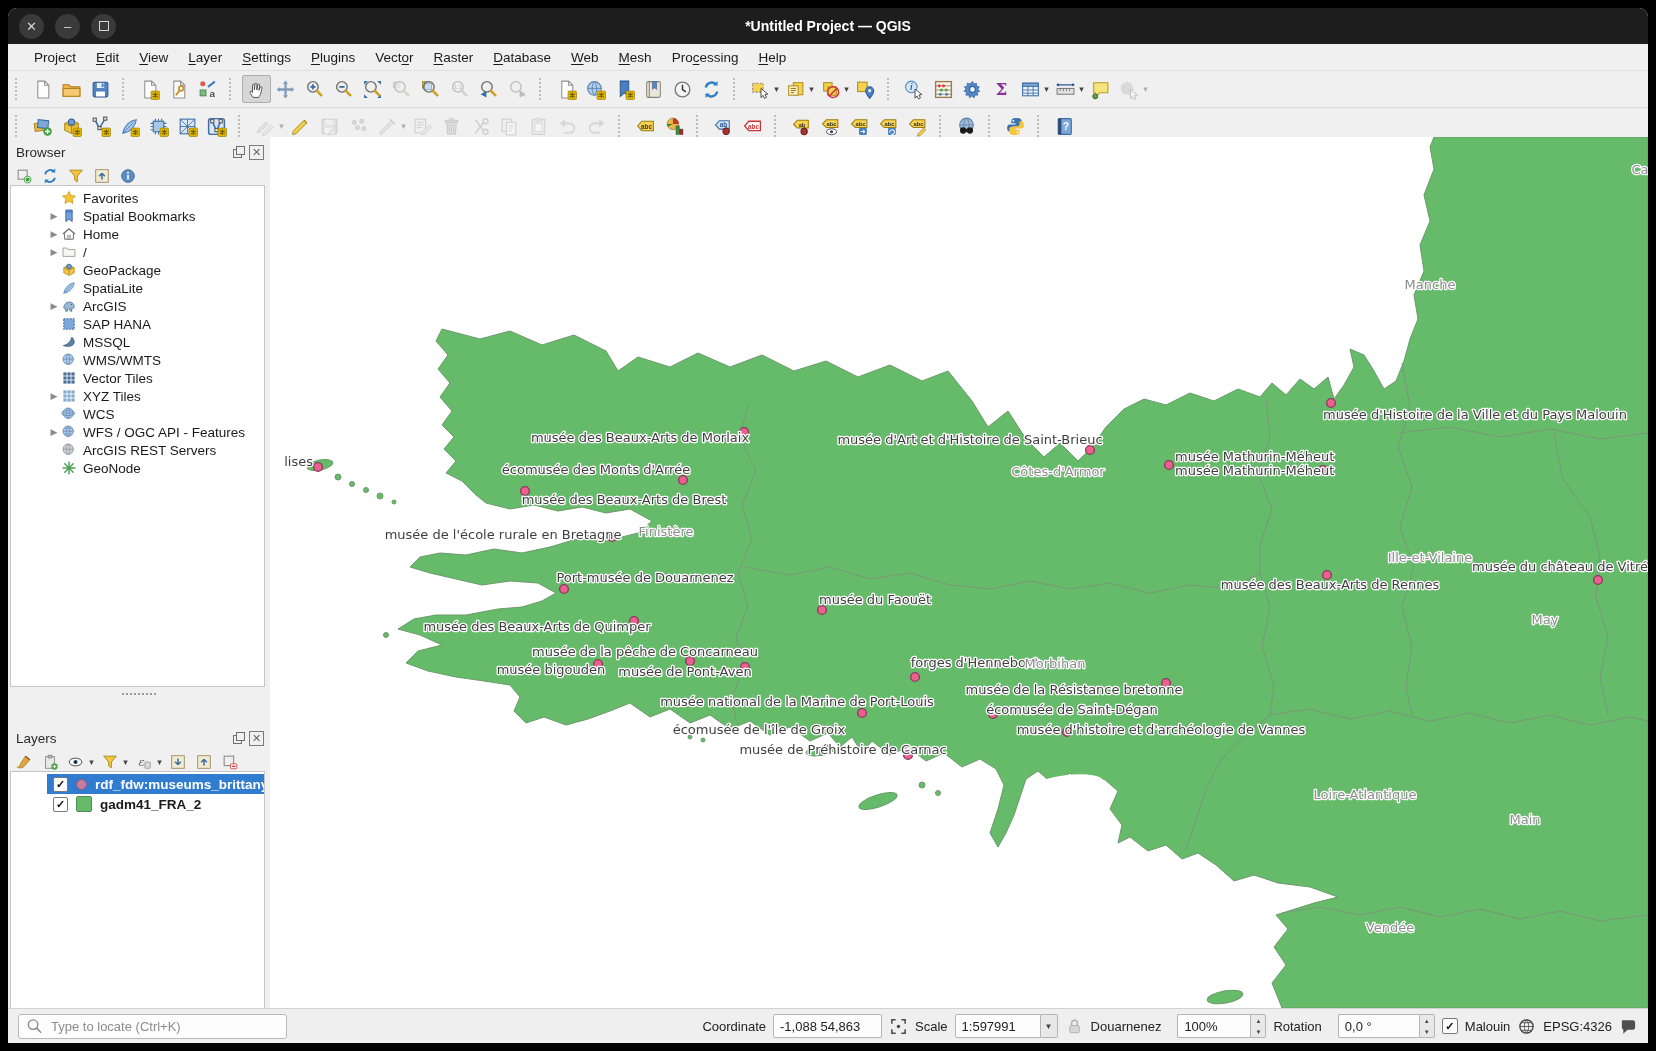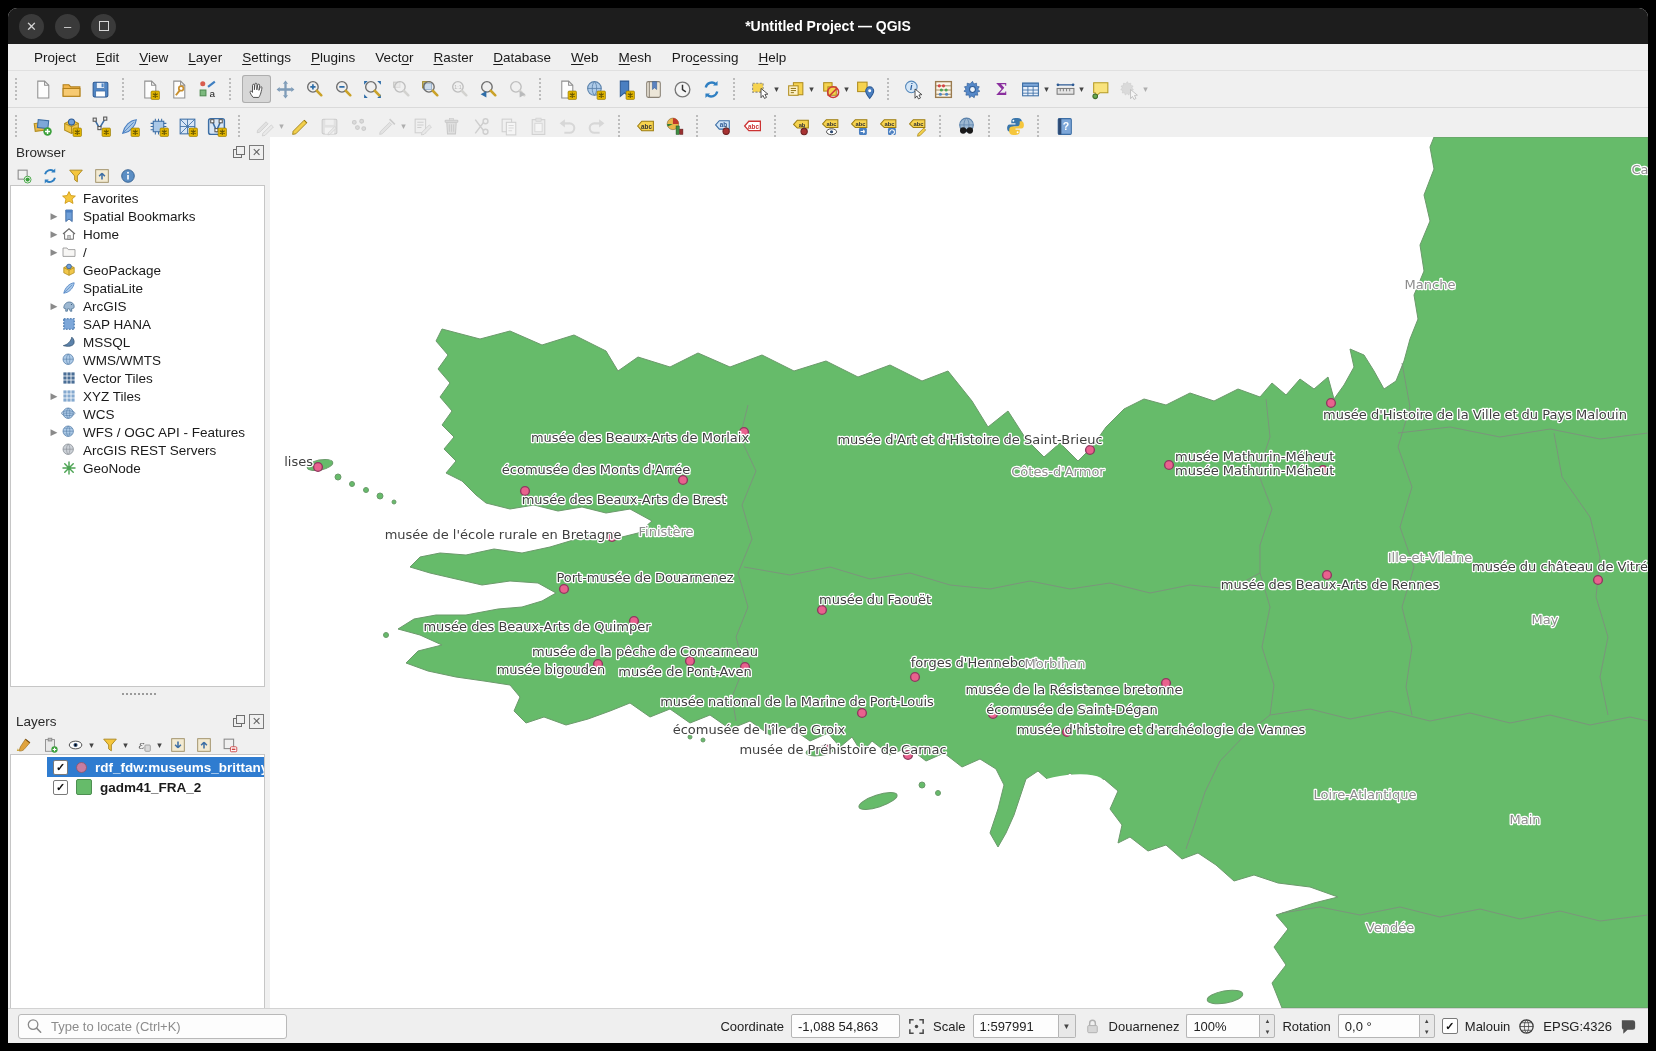--- a/index.html
+++ b/index.html
@@ -64,21 +64,21 @@
   #status{position:absolute;left:0;bottom:0;width:100%;height:35px;background:#efefef;border-top:1px solid #d2d2d2;
     display:flex;align-items:center;padding:0 10px;box-sizing:border-box;gap:7px;font-size:13px;color:#222;}
   #locate{width:255px;height:23px;background:#fdfdfd;border:1px solid #b9b9b9;border-radius:3px;display:flex;
     align-items:center;padding:0 6px;gap:5px;flex:none;}
   #locate input{border:none;outline:none;flex:1;font-size:13px;font-family:"Liberation Sans",sans-serif;background:transparent;color:#14532d;}
   #locate input::placeholder{color:#8c8c8c;}
   .sspacer{flex:1;}
   .sbox{background:#fdfdfd;border:1px solid #b5b5b5;border-radius:2px;height:22px;display:flex;align-items:center;
     padding:0 6px;white-space:nowrap;}
   .spin{display:flex;align-items:stretch;}
-  .spin .sbox{border-right:none;border-radius:2px 0 0 2px;}
+  .spin .sbox{border-right:none;border-radius:2px 0 0 2px;margin-left:9px;}
   .spincol{width:14px;display:flex;flex-direction:column;border:1px solid #b5b5b5;border-radius:0 2px 2px 0;background:#e8e8e8;}
   .spincol div{flex:1;font-size:6px;display:flex;align-items:center;justify-content:center;color:#444;}
   .combo-arrow{width:16px;height:22px;border:1px solid #b5b5b5;border-left:none;background:#e8e8e8;display:flex;
     align-items:center;justify-content:center;font-size:8px;color:#444;border-radius:0 2px 2px 0;}
   .sico{width:19px;height:19px;flex:none;}
   .sico svg{width:19px;height:19px;display:block;}
   .schk{width:14px;height:14px;background:#fff;border:1px solid #7a7a7a;border-radius:2px;display:flex;
     align-items:center;justify-content:center;font-size:11px;color:#111;font-weight:bold;}
   label,span{cursor:default;}
 </style>
@@ -863,21 +863,21 @@
                 </svg>
               </span>
               <span>GeoNode</span>
             </div>
           </div>
       </div>
     </div>
     <div id="splitter">
         <div></div>
       </div>
-    <div class="panel" id="layers-panel" style="top:569px;height:310px;">
+    <div class="panel" id="layers-panel" style="top:586px;height:310px;">
       <div class="panel-h">
         <span class="ph-label">Layers</span>
         <span class="pwin">
             <span class="r1"></span>
             <span class="r2"></span>
           </span>
         <span class="pwin x">✕</span>
       </div>
       <div class="ptools" id="layers-tools">
           <div class="ptbtn">

